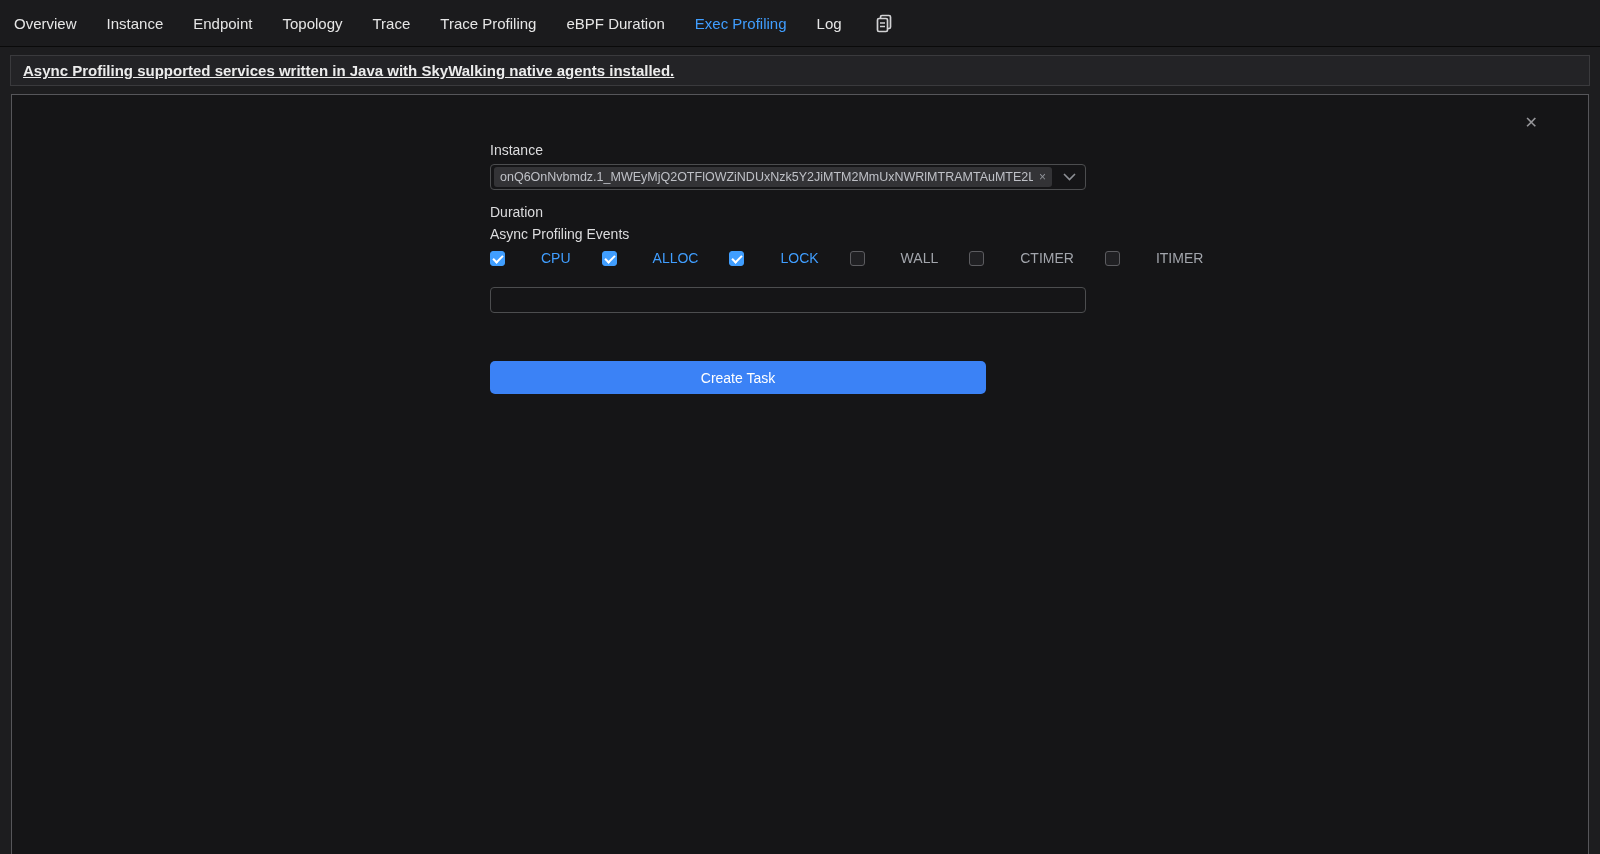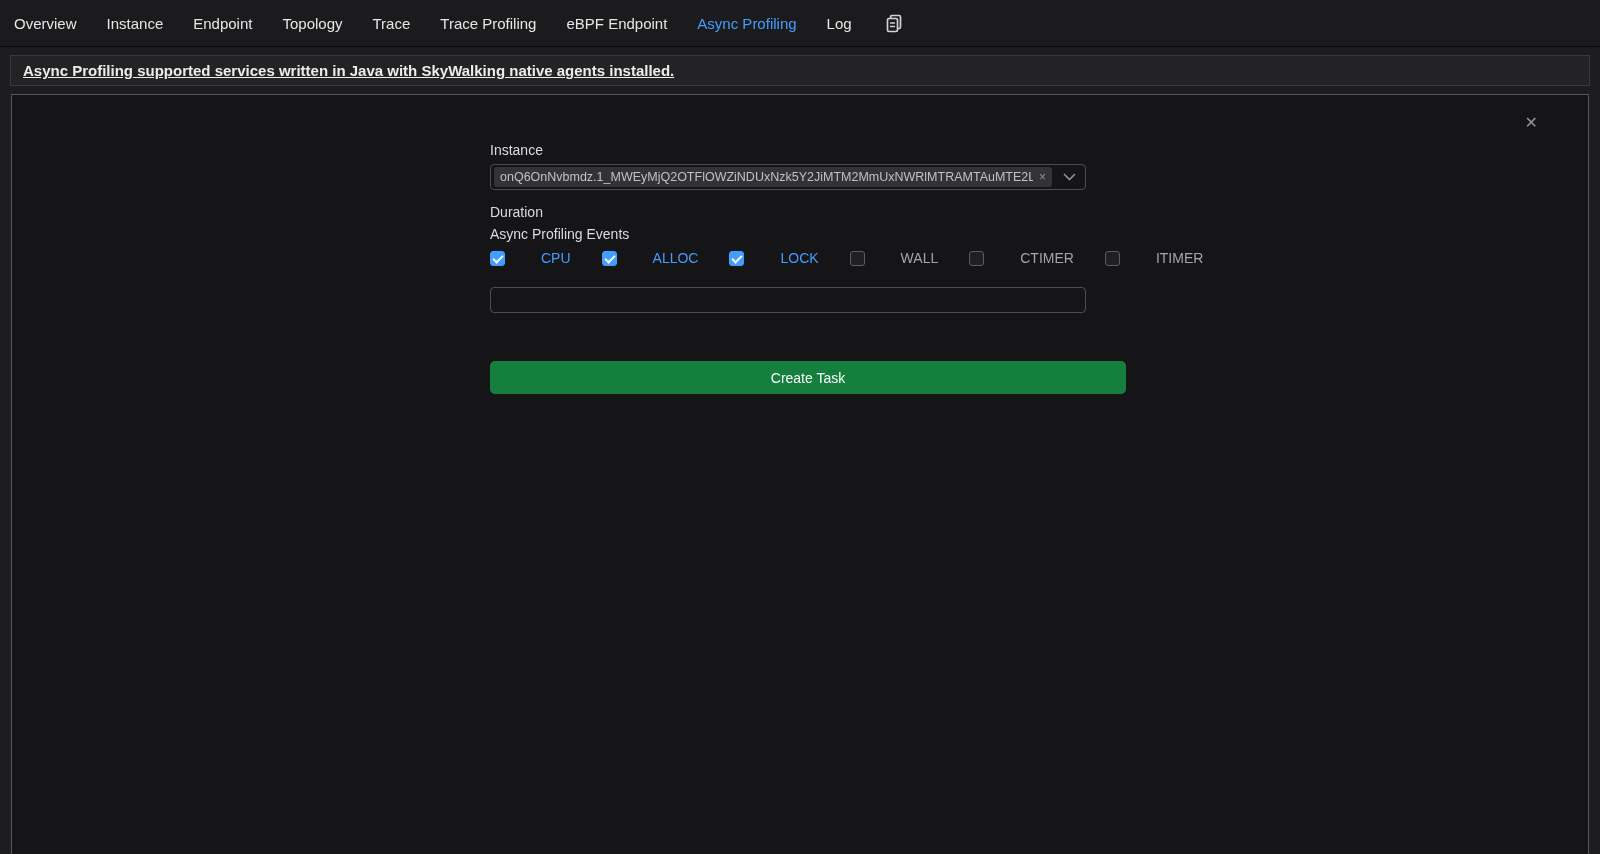--- a/index.html
+++ b/index.html
@@ -91,37 +91,37 @@
     display:inline-flex; width:14px; height:14px; border-radius:50%;
     background:#a6a9ad; color:#1b1b1d; font-size:10px; font-weight:bold;
     align-items:center; justify-content:center; margin-left:7px; cursor:pointer;
   }
   .exec-input {
     width:596px; height:26px; border:1px solid #4c4d4f; border-radius:4px;
     background:transparent; color:#cfd3dc; font-size:13px; padding:0 10px; outline:none;
     display:block; margin-top:0;
   }
   .create-btn {
-    margin-top:48px; width:636px; height:33px; background:#15803d; border:none;
+    margin-top:48px; width:496px; height:33px; background:#3b82f6; border:none;
     border-radius:5px; color:#ffffff; font-size:14px; cursor:pointer;
     font-family:"Liberation Sans", sans-serif;
   }
 </style>
 </head>
 <body>
 
 <div class="navbar">
   <div class="nav-item">Overview</div>
   <div class="nav-item">Instance</div>
   <div class="nav-item">Endpoint</div>
   <div class="nav-item">Topology</div>
   <div class="nav-item">Trace</div>
   <div class="nav-item">Trace Profiling</div>
-  <div class="nav-item">eBPF Endpoint</div>
-  <div class="nav-item active">Async Profiling</div>
+  <div class="nav-item">eBPF Duration</div>
+  <div class="nav-item active">Exec Profiling</div>
   <div class="nav-item">Log</div>
   <div class="nav-doc-icon">
     <svg width="20" height="21" viewBox="0 0 20 21">
       <rect x="6.5" y="2.5" width="10" height="13" rx="1.5" fill="none" stroke="#d2d2d4" stroke-width="1.7"></rect>
       <rect x="3.5" y="5.5" width="10" height="13" rx="1.5" fill="#1b1b1d" stroke="#d2d2d4" stroke-width="1.7"></rect>
       <line x1="6" y1="10" x2="11" y2="10" stroke="#d2d2d4" stroke-width="1.5"></line>
       <line x1="6" y1="13.5" x2="11" y2="13.5" stroke="#d2d2d4" stroke-width="1.5"></line>
     </svg>
   </div>
 </div>

